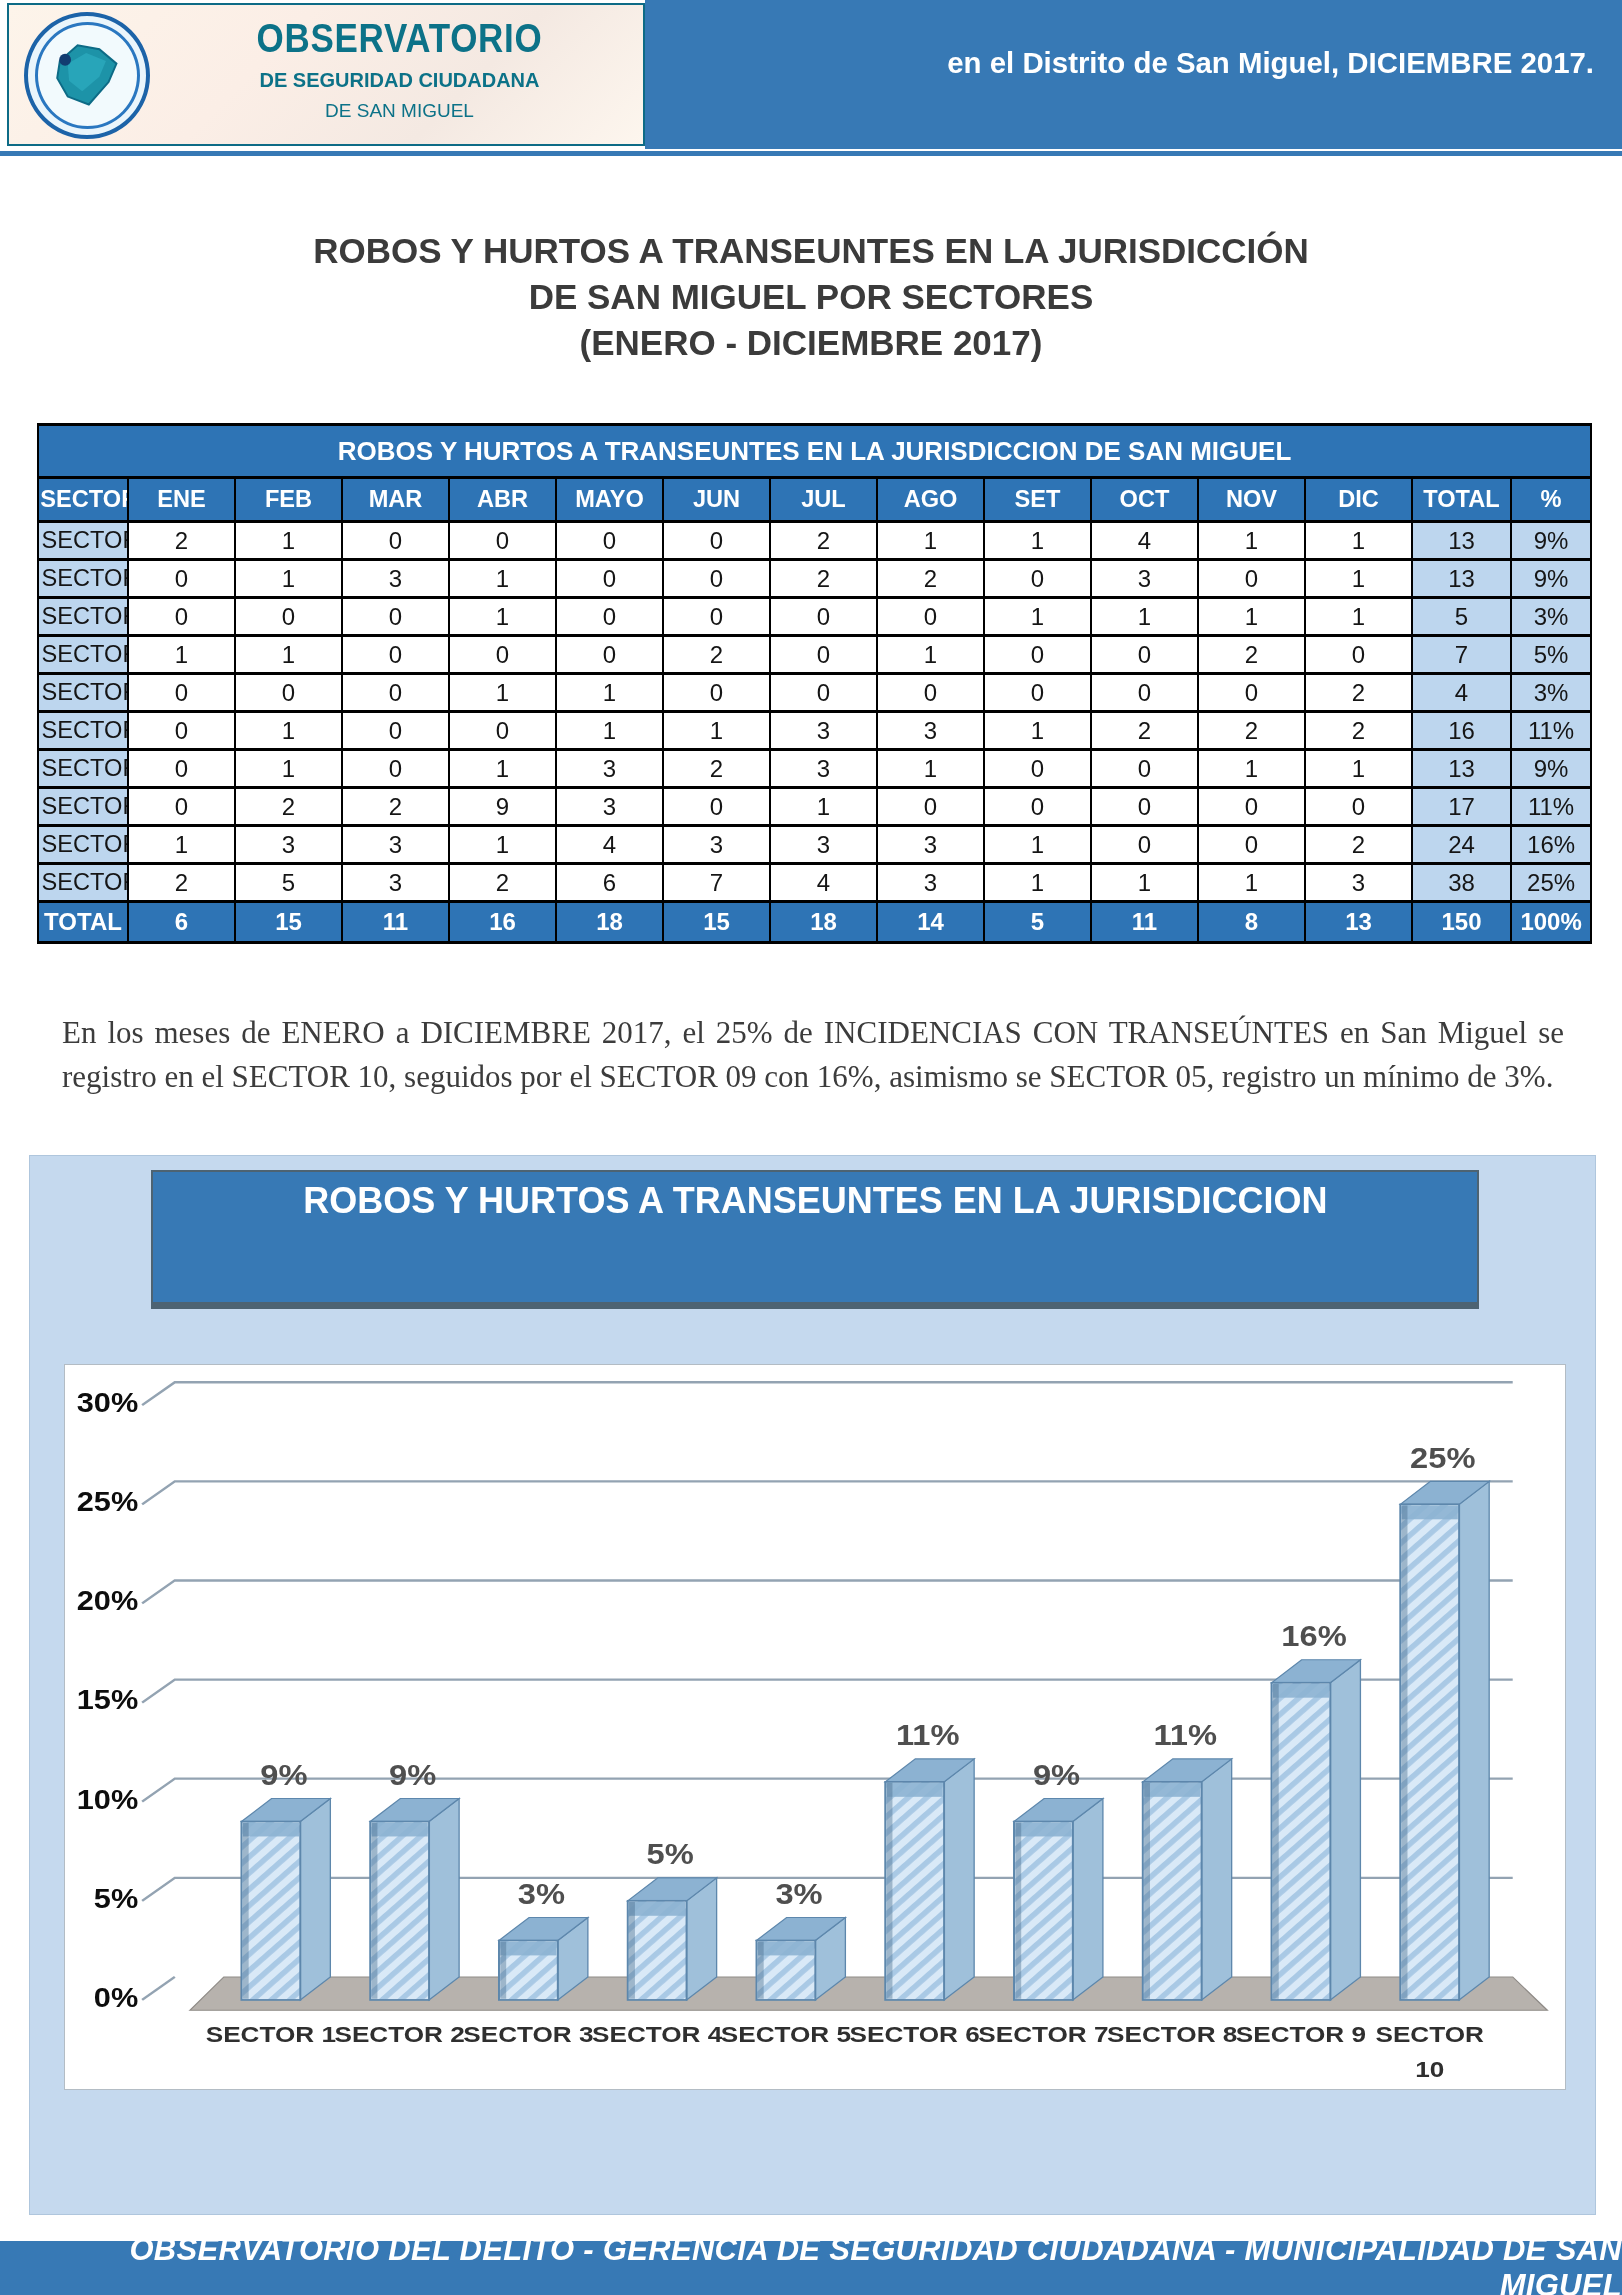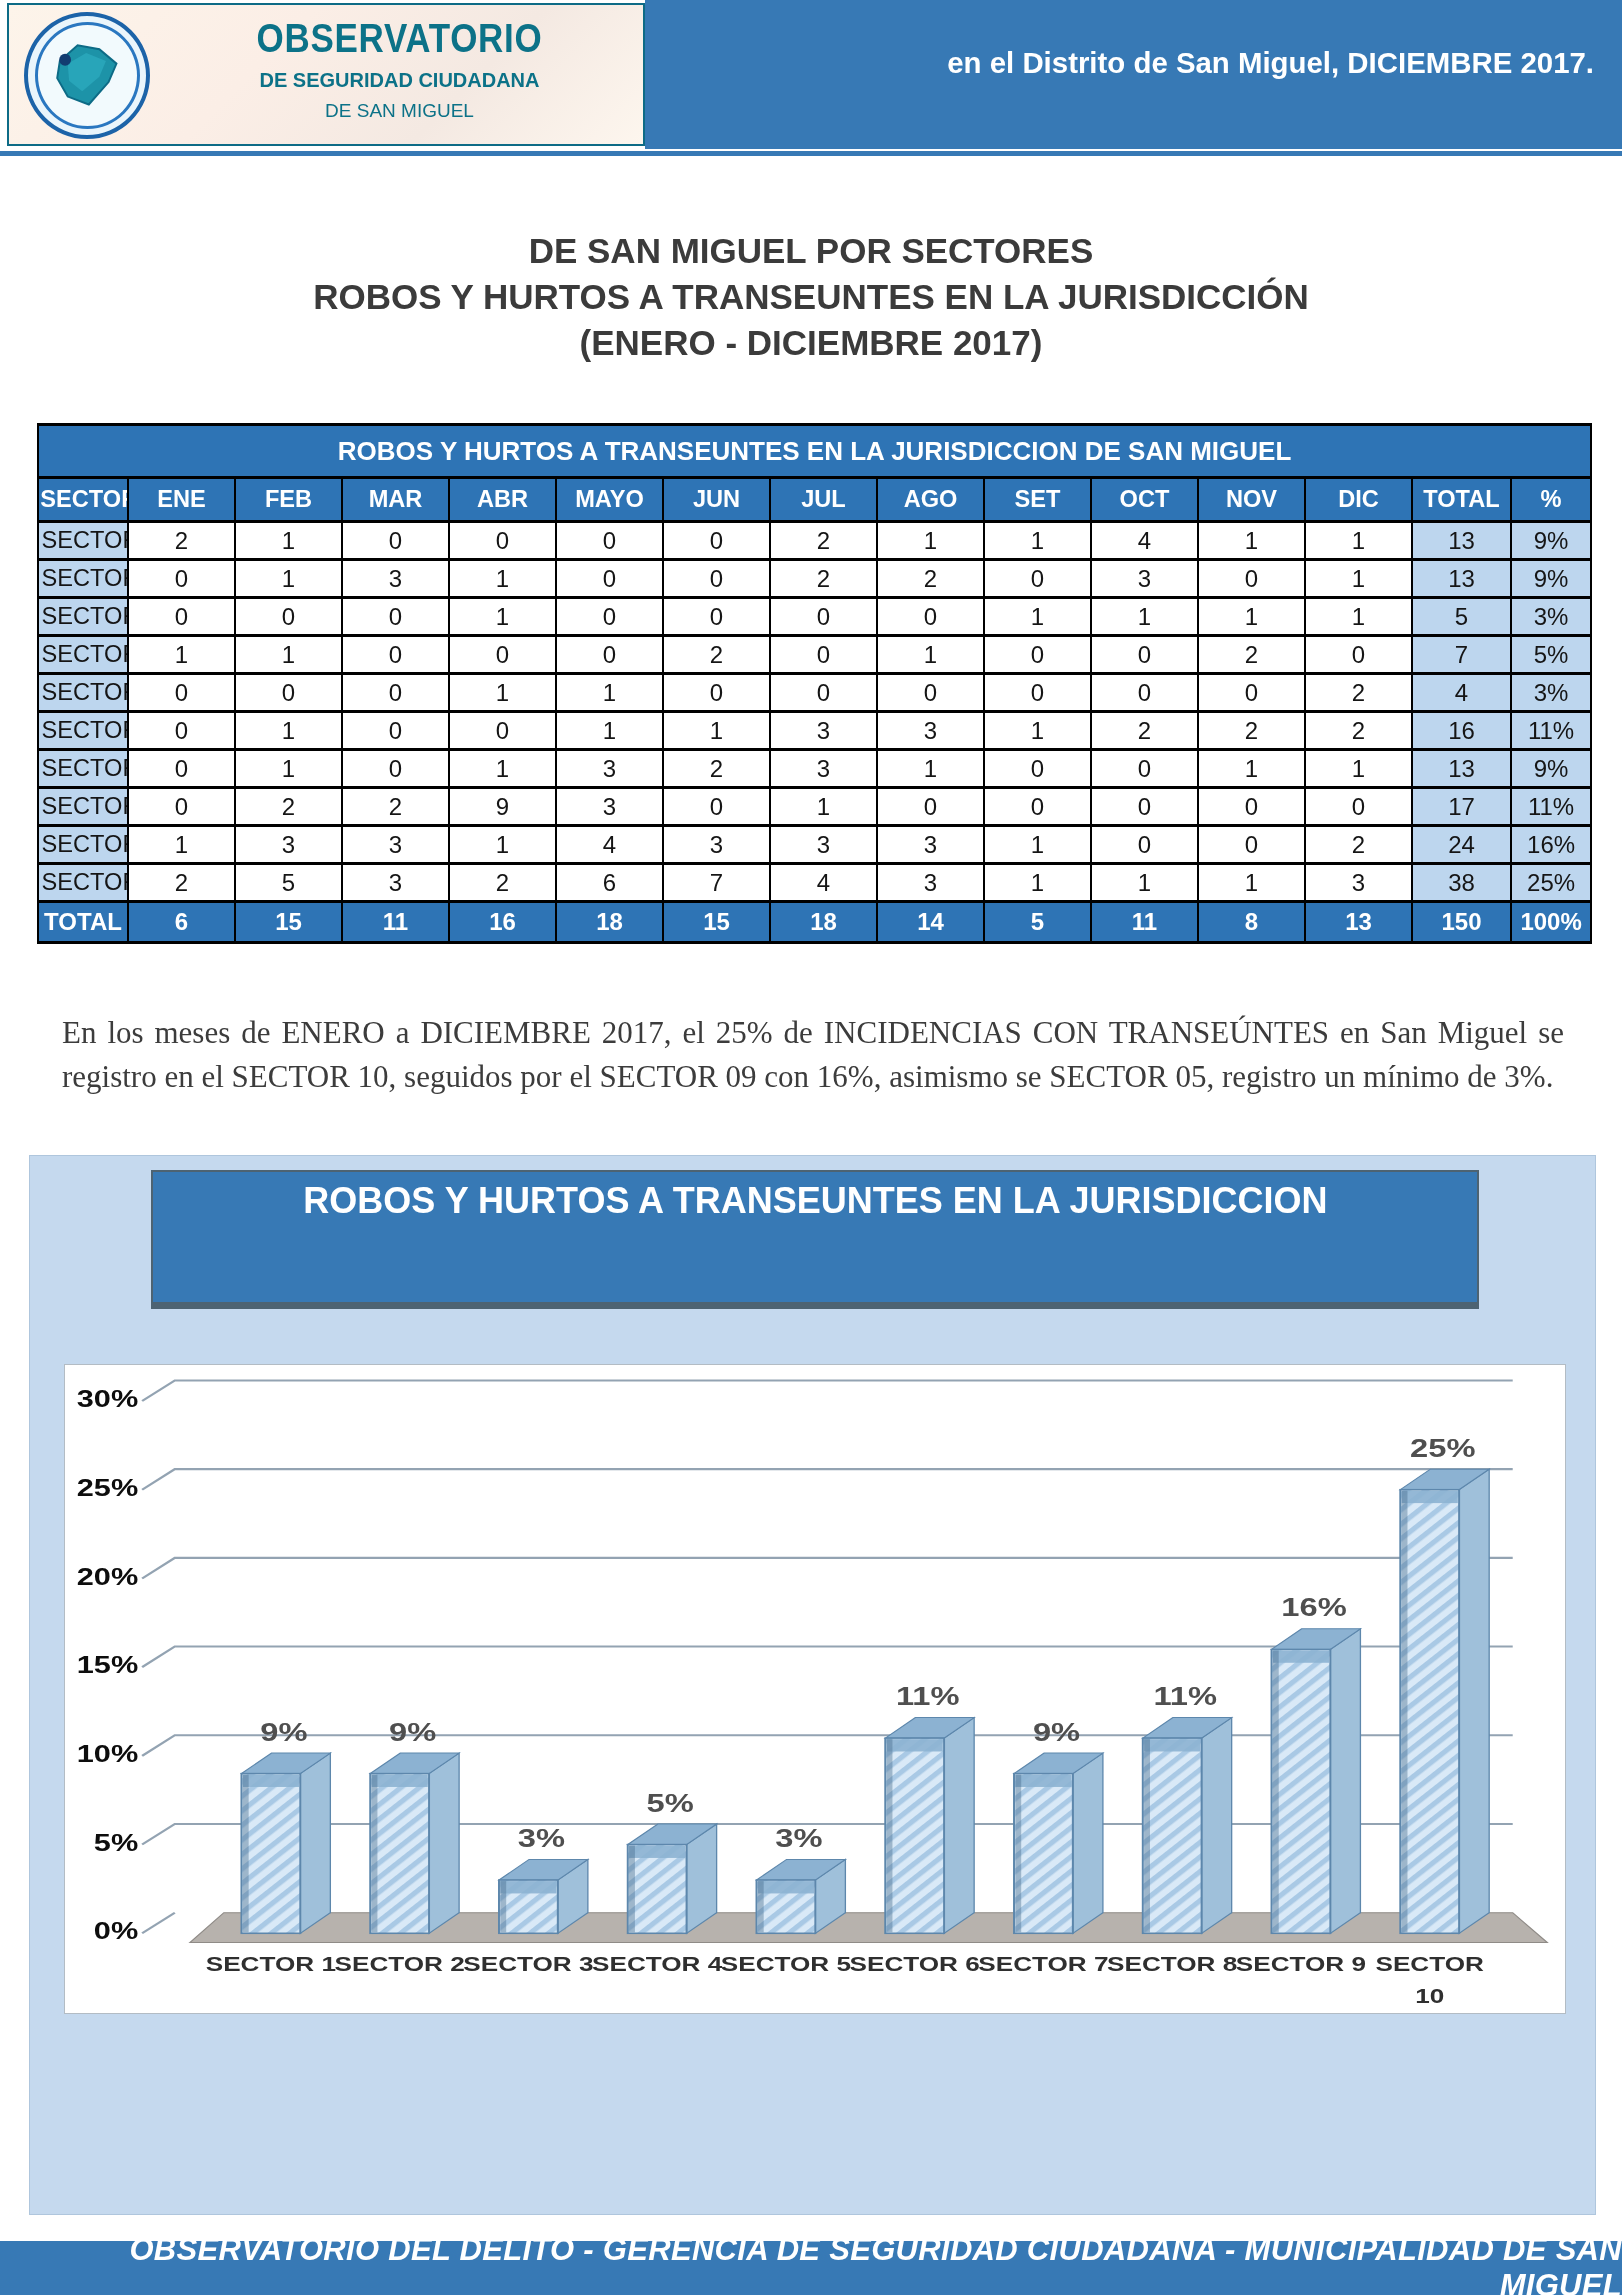--- a/index.html
+++ b/index.html
@@ -53,21 +53,21 @@
   .analysis{position:absolute;left:62px;top:980px;width:1502px;font-size:31px;color:#3c3c3c;
             line-height:1.42;text-align:justify;font-family:Liberation Serif, serif;}
 
   
   .chart-panel{position:absolute;left:29.4px;top:1155px;width:1567px;height:1060px;
                background:var(--c-panel);box-sizing:border-box;border:1.3px solid #afc6dd;}
   .chart-title-box{position:absolute;left:121px;top:14.4px;width:1328px;height:139px;
                background:var(--c-blue);box-sizing:border-box;border:2px solid #4d6372;
                border-bottom-width:7.9px;display:flex;justify-content:center;
                text-align:center;color:#fff;font-weight:bold;font-size:36px;line-height:1.62;}
-  .chart-plot{position:absolute;left:34px;top:208px;width:1502px;height:650px;background:#fff;
+  .chart-plot{position:absolute;left:34px;top:208px;width:1502px;height:726px;background:#fff;
                box-sizing:border-box;border:1.3px solid #b3bcc4;}
   .chart-plot svg{display:block;width:100%;height:100%;}
 
   
   .footer-bar{position:absolute;left:0;top:2241px;width:1622px;height:54px;background:var(--c-blue);
               display:flex;align-items:center;justify-content:center;text-align:right;}
   .footer-bar .ft{color:#fff;font-size:31px;font-weight:bold;font-style:italic;letter-spacing:0.3px;}
 </style>
 </head>
 <body>
@@ -91,22 +91,22 @@
         <div class="l3">DE SAN MIGUEL</div>
       </div>
     </div>
     <div class="banner">
       <div class="b2">en el Distrito de San Miguel, DICIEMBRE 2017.</div>
     </div>
     <div class="header-rule"></div>
   </div>
 
   <div class="doc-title">
+    <div>ROBOS Y HURTOS A TRANSEUNTES EN LA JURISDICCIÓN</div>
     <div>DE SAN MIGUEL POR SECTORES</div>
-    <div>ROBOS Y HURTOS A TRANSEUNTES EN LA JURISDICCIÓN</div>
     <div>(ENERO - DICIEMBRE 2017)</div>
   </div>
 
   <table class="stats-table" id="stats-table">
       <colgroup>
         <col style="width: 90px;">
         <col style="width: 107px;">
         <col style="width: 107px;">
         <col style="width: 107px;">
         <col style="width: 107px;">

